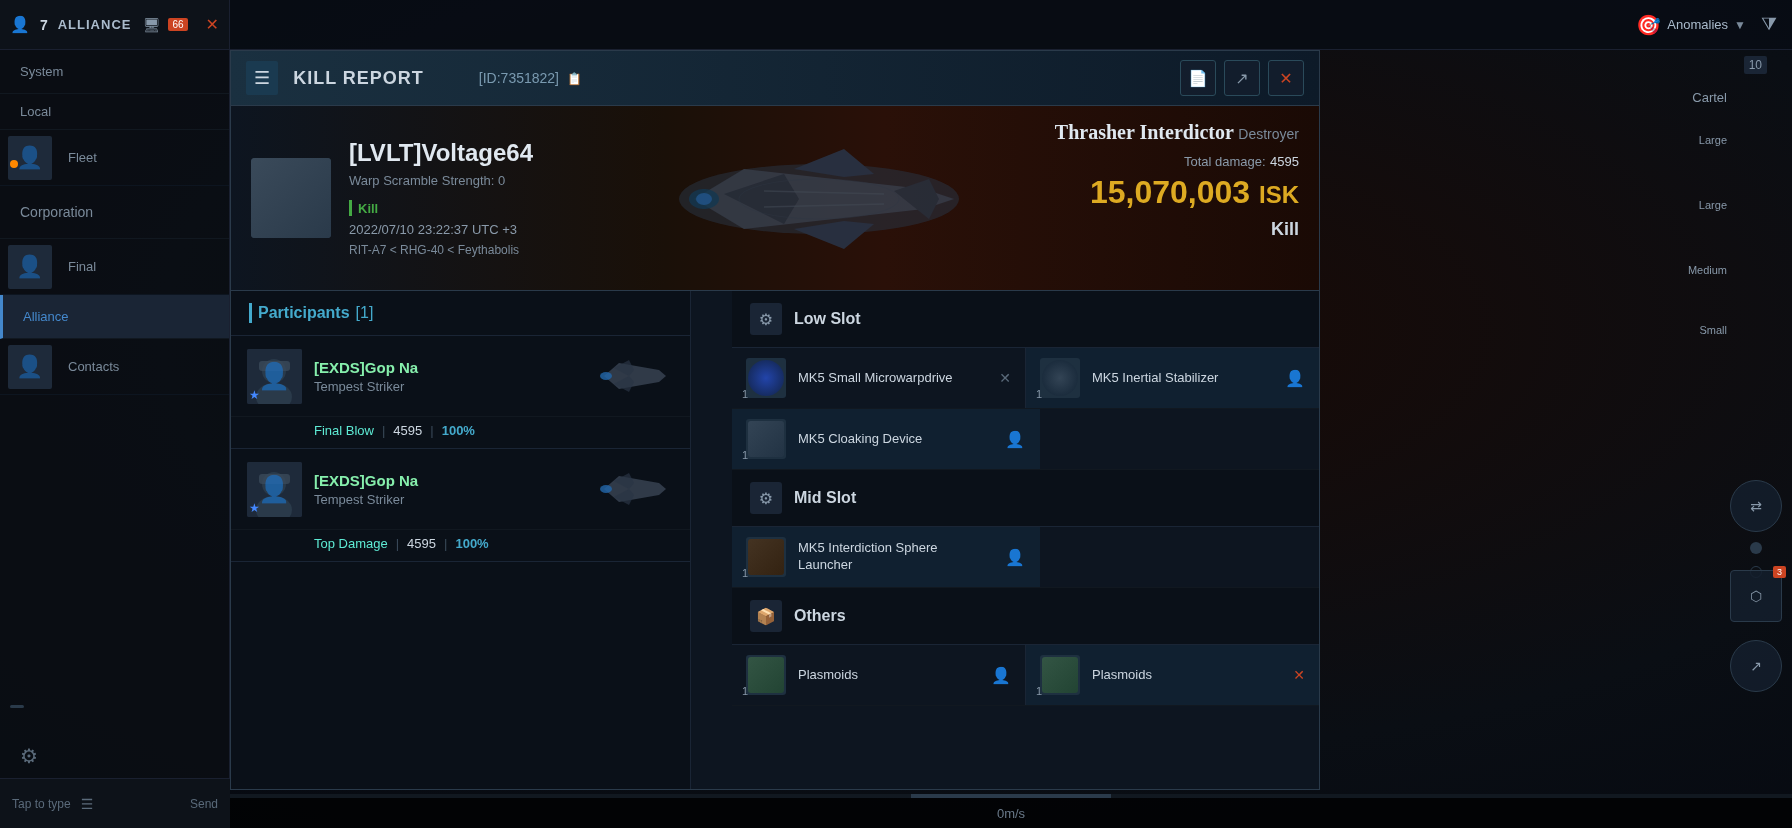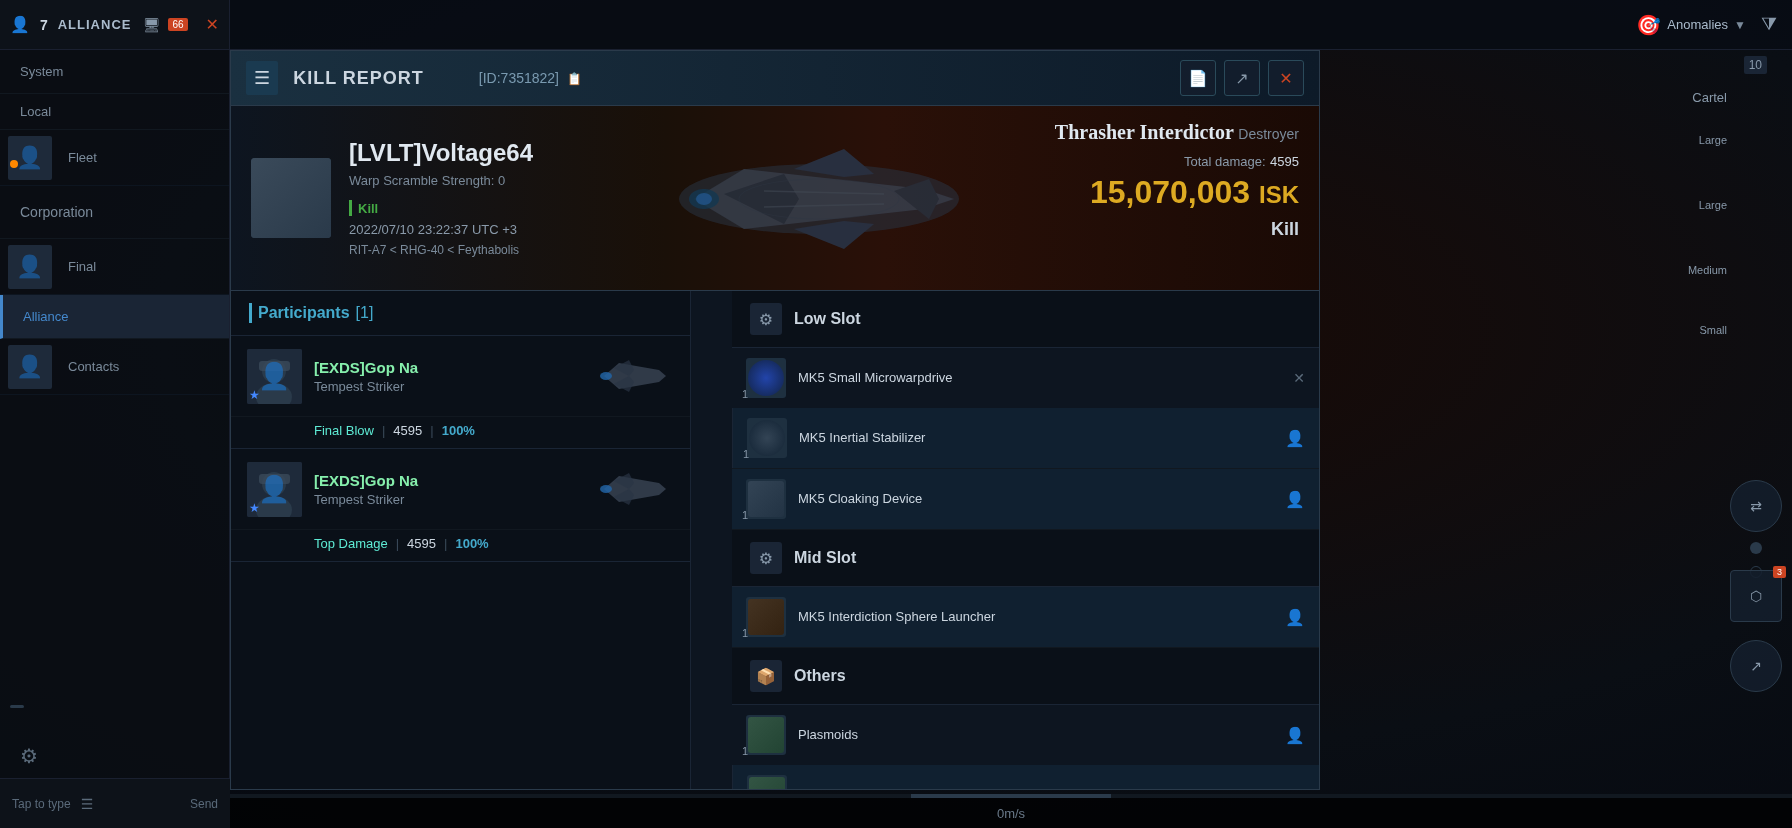--- a/index.html
+++ b/index.html
@@ -534,21 +534,20 @@
 
     .slot-section-title {
       color: #ccd6e0;
       font-size: 16px;
       font-weight: bold;
     }
 
     .slot-items-row {
       display: flex;
       border-bottom: 1px solid #111820;
-      flex-direction: column;
     }
 
     .slot-item {
       flex: 1;
       display: flex;
       align-items: center;
       padding: 10px 14px;
       gap: 12px;
       background: #0d1520;
       position: relative;

